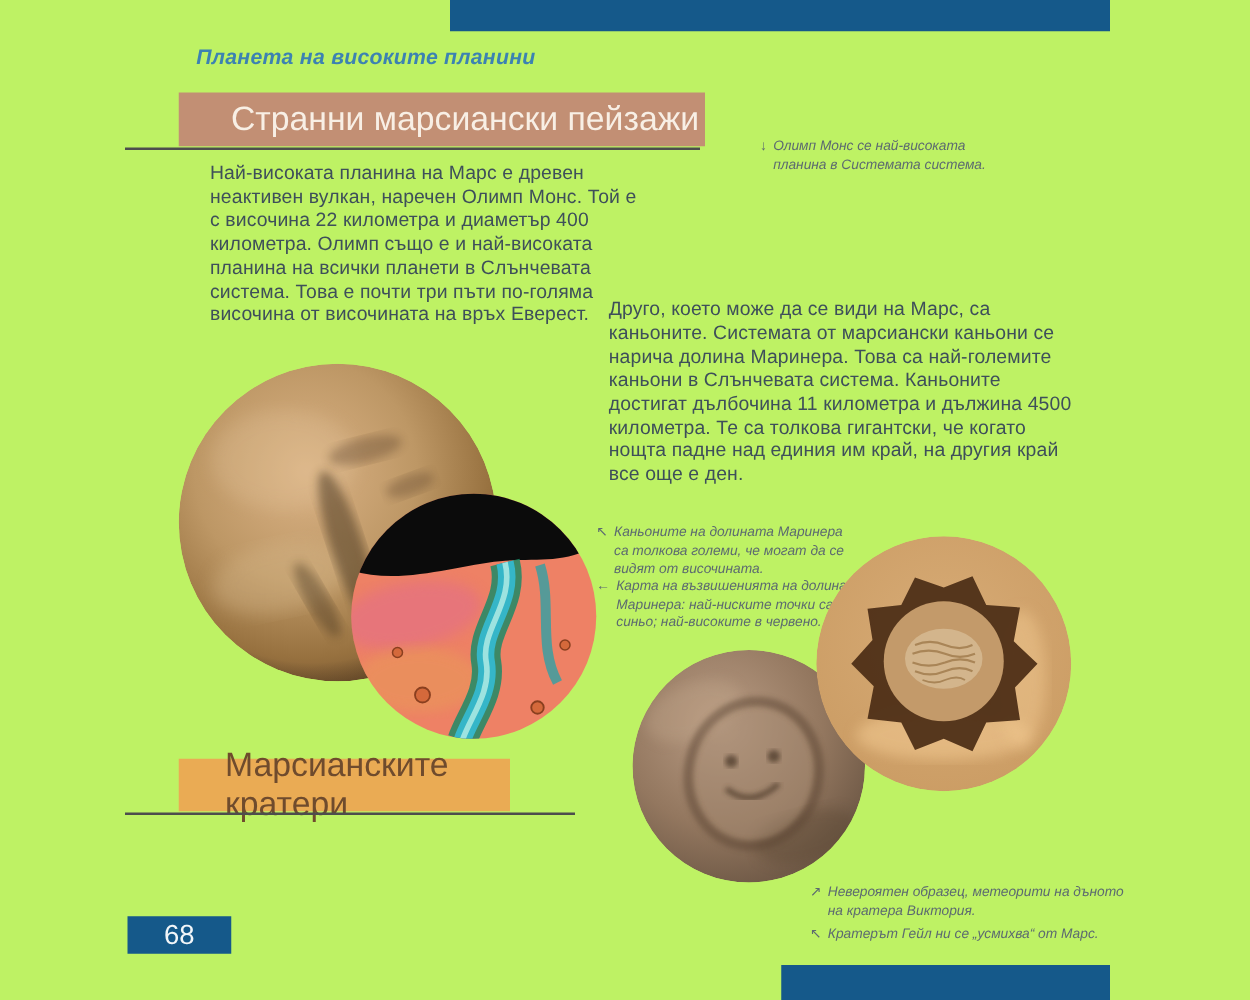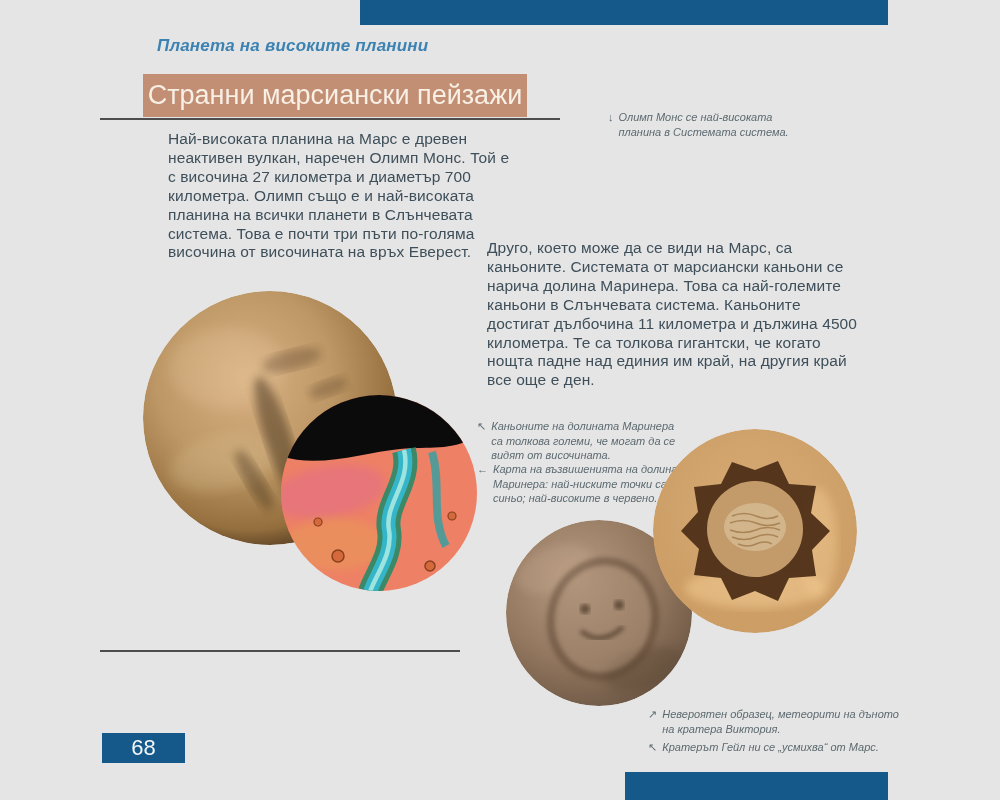--- a/index.html
+++ b/index.html
@@ -3,32 +3,32 @@
 <meta charset="utf-8">
 <style>
   :root{
     --bar-blue:#15598a;
     --banner1-bg:#c28f74;
     --banner2-bg:#eaab54;
     --diagram-orange:#e9874e;
   }
   html,body{margin:0;padding:0;background:#fff;}
   #canvas{
-    position:relative;width:1000px;height:800px;background:#e5e5e5;
+    position:relative;width:1000px;height:800px;background:#bef264;
     overflow:hidden;font-family:"Liberation Sans",sans-serif;
   }
   .abs{position:absolute;}
   .bar{background:var(--bar-blue);}
   .top-bar{left:360px;top:0;width:528px;height:25px;}
   .bottom-bar{left:625px;top:772px;width:263px;height:28px;}
   .kicker{
     left:157px;top:36px;font-style:italic;font-weight:bold;
     font-size:17px;color:#3c82b2;letter-spacing:.2px;
   }
-  .banner{display:flex;align-items:center;justify-content:center;}
+  .banner{display:flex;align-items:center;justify-content:center;padding-left:37px;}
   .banner1{left:143px;top:74px;width:384px;height:43px;background:var(--banner1-bg);}
   .banner1 .banner-label{color:#f8efe5;font-size:27px;}
   .banner2{left:143px;top:607px;width:228px;height:42px;background:var(--banner2-bg);}
   .banner2 .banner-label{color:#6f4b2d;font-size:27px;}
   .rule{height:2px;background:#4d4d4d;}
   .rule1{left:100px;top:118px;width:460px;}
   .rule2{left:100px;top:650px;width:360px;}
   .body-text{
     font-size:15.5px;line-height:1.22;color:#3e4f5a;letter-spacing:.1px;
   }
@@ -65,21 +65,21 @@
 
   <div class="abs bar top-bar"></div>
 
   <div class="abs kicker">Планета на високите планини</div>
 
   <div class="abs banner banner1">
     <span class="banner-label">Странни марсиански пейзажи</span>
   </div>
   <div class="abs rule rule1"></div>
 
-  <div class="abs body-text para1">Най-високата планина на Марс е древен неактивен вулкан, наречен Олимп Монс. Той е с височина 27 километра и диаметър 700 километра. Олимп също е и най-високата планина на всички планети в Слънчевата система. Това е почти три пъти по-голяма височина от височината на връх Еверест.</div>
+  <div class="abs body-text para1">Най-високата планина на Марс е древен неактивен вулкан, наречен Олимп Монс. Той е с височина 22 километра и диаметър 400 километра. Олимп също е и най-високата планина на всички планети в Слънчевата система. Това е почти три пъти по-голяма височина от височината на връх Еверест.</div>
 
   <div class="abs caption cap1">
     <span class="arrow">↓</span>
     <span>Олимп Монс се най-високата планина в Системата система.</span>
   </div>
 
 
   <div class="abs body-text para2">Друго, което може да се види на Марс, са каньоните. Системата от марсиански каньони се нарича долина Маринера. Това са най-големите каньони в Слънчевата система. Каньоните достигат дълбочина 11 километра и дължина 4500 километра. Те са толкова гигантски, че когато нощта падне над единия им край, на другия край все още е ден.</div>
 
   <div class="abs planet-wrap">
@@ -209,20 +209,23 @@
         <ellipse cx="103" cy="99" rx="31" ry="24" fill="#d3b58c"></ellipse>
         <path d="M80,88 q12,-5 24,0 q12,5 22,0" fill="none" stroke="#a98557" stroke-width="1.6"></path>
         <path d="M78,95 q13,-5 26,0 q12,5 24,0" fill="none" stroke="#a98557" stroke-width="1.6"></path>
         <path d="M78,102 q13,5 26,0 q12,-5 24,0" fill="none" stroke="#a98557" stroke-width="1.6"></path>
         <path d="M80,109 q12,5 24,0 q12,-5 22,0" fill="none" stroke="#a98557" stroke-width="1.6"></path>
         <path d="M86,116 q10,4 18,0 q10,-4 16,0" fill="none" stroke="#a98557" stroke-width="1.4"></path>
       </g>
     </svg>
   </div>
 
+  <div class="abs banner banner2">
+    <span class="banner-label">Марсианските кратери</span>
+  </div>
   <div class="abs rule rule2"></div>
 
 
   <div class="abs caption cap4">
     <span class="arrow">↗</span>
     <span>Невероятен образец, метеорити на дъното на кратера Виктория.</span>
   </div>
   <div class="abs caption cap5">
     <span class="arrow">↖</span>
     <span>Кратерът Гейл ни се „усмихва“ от Марс.</span>

